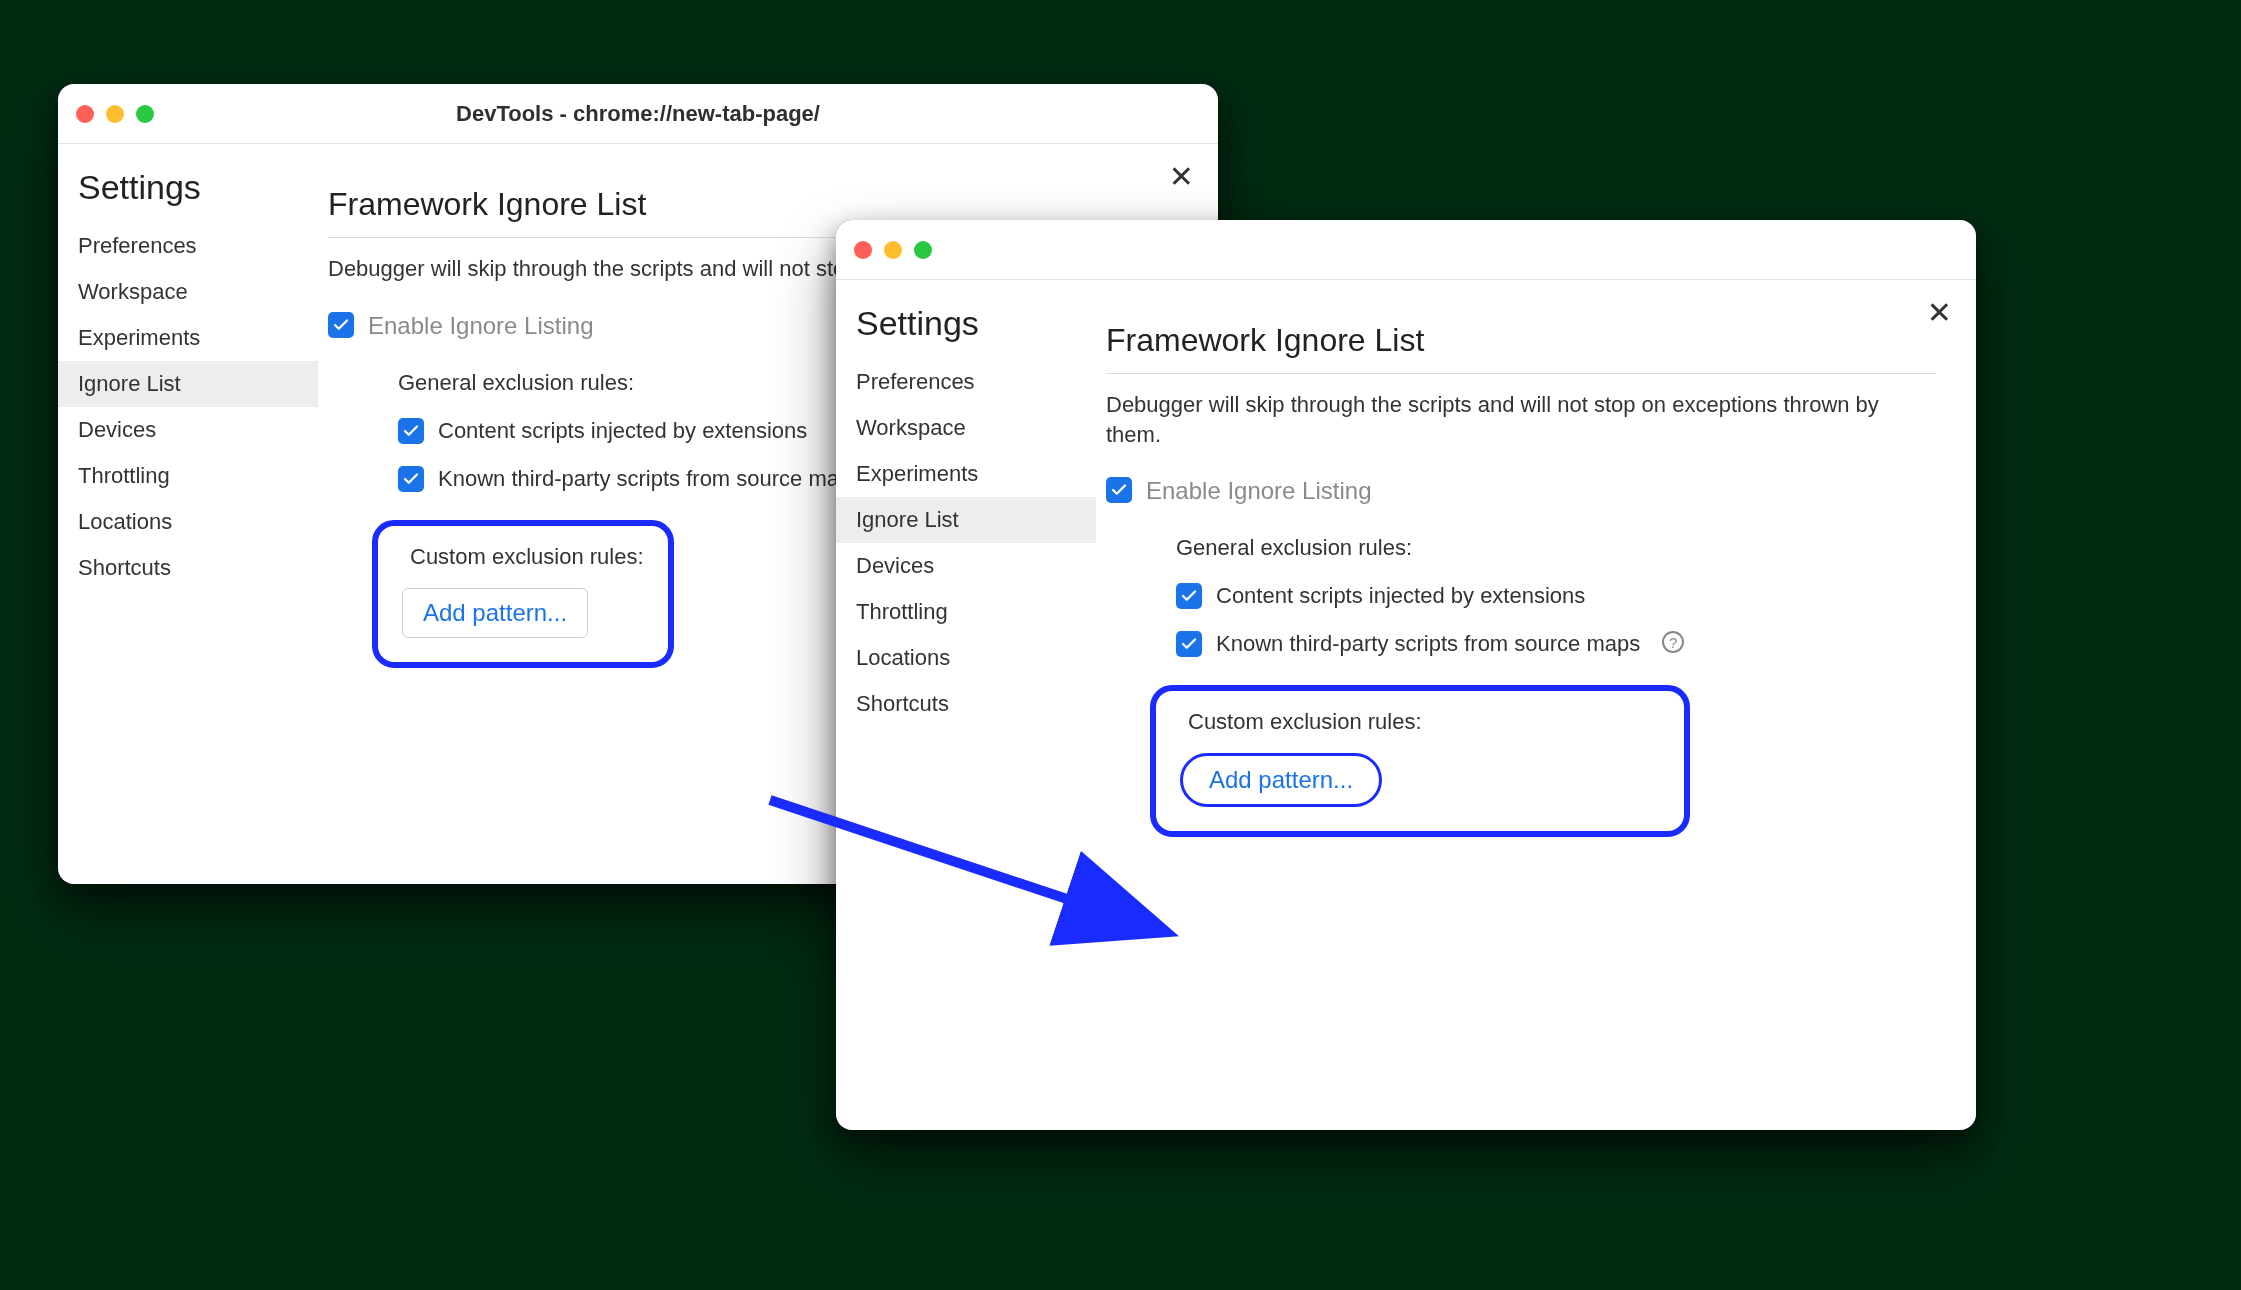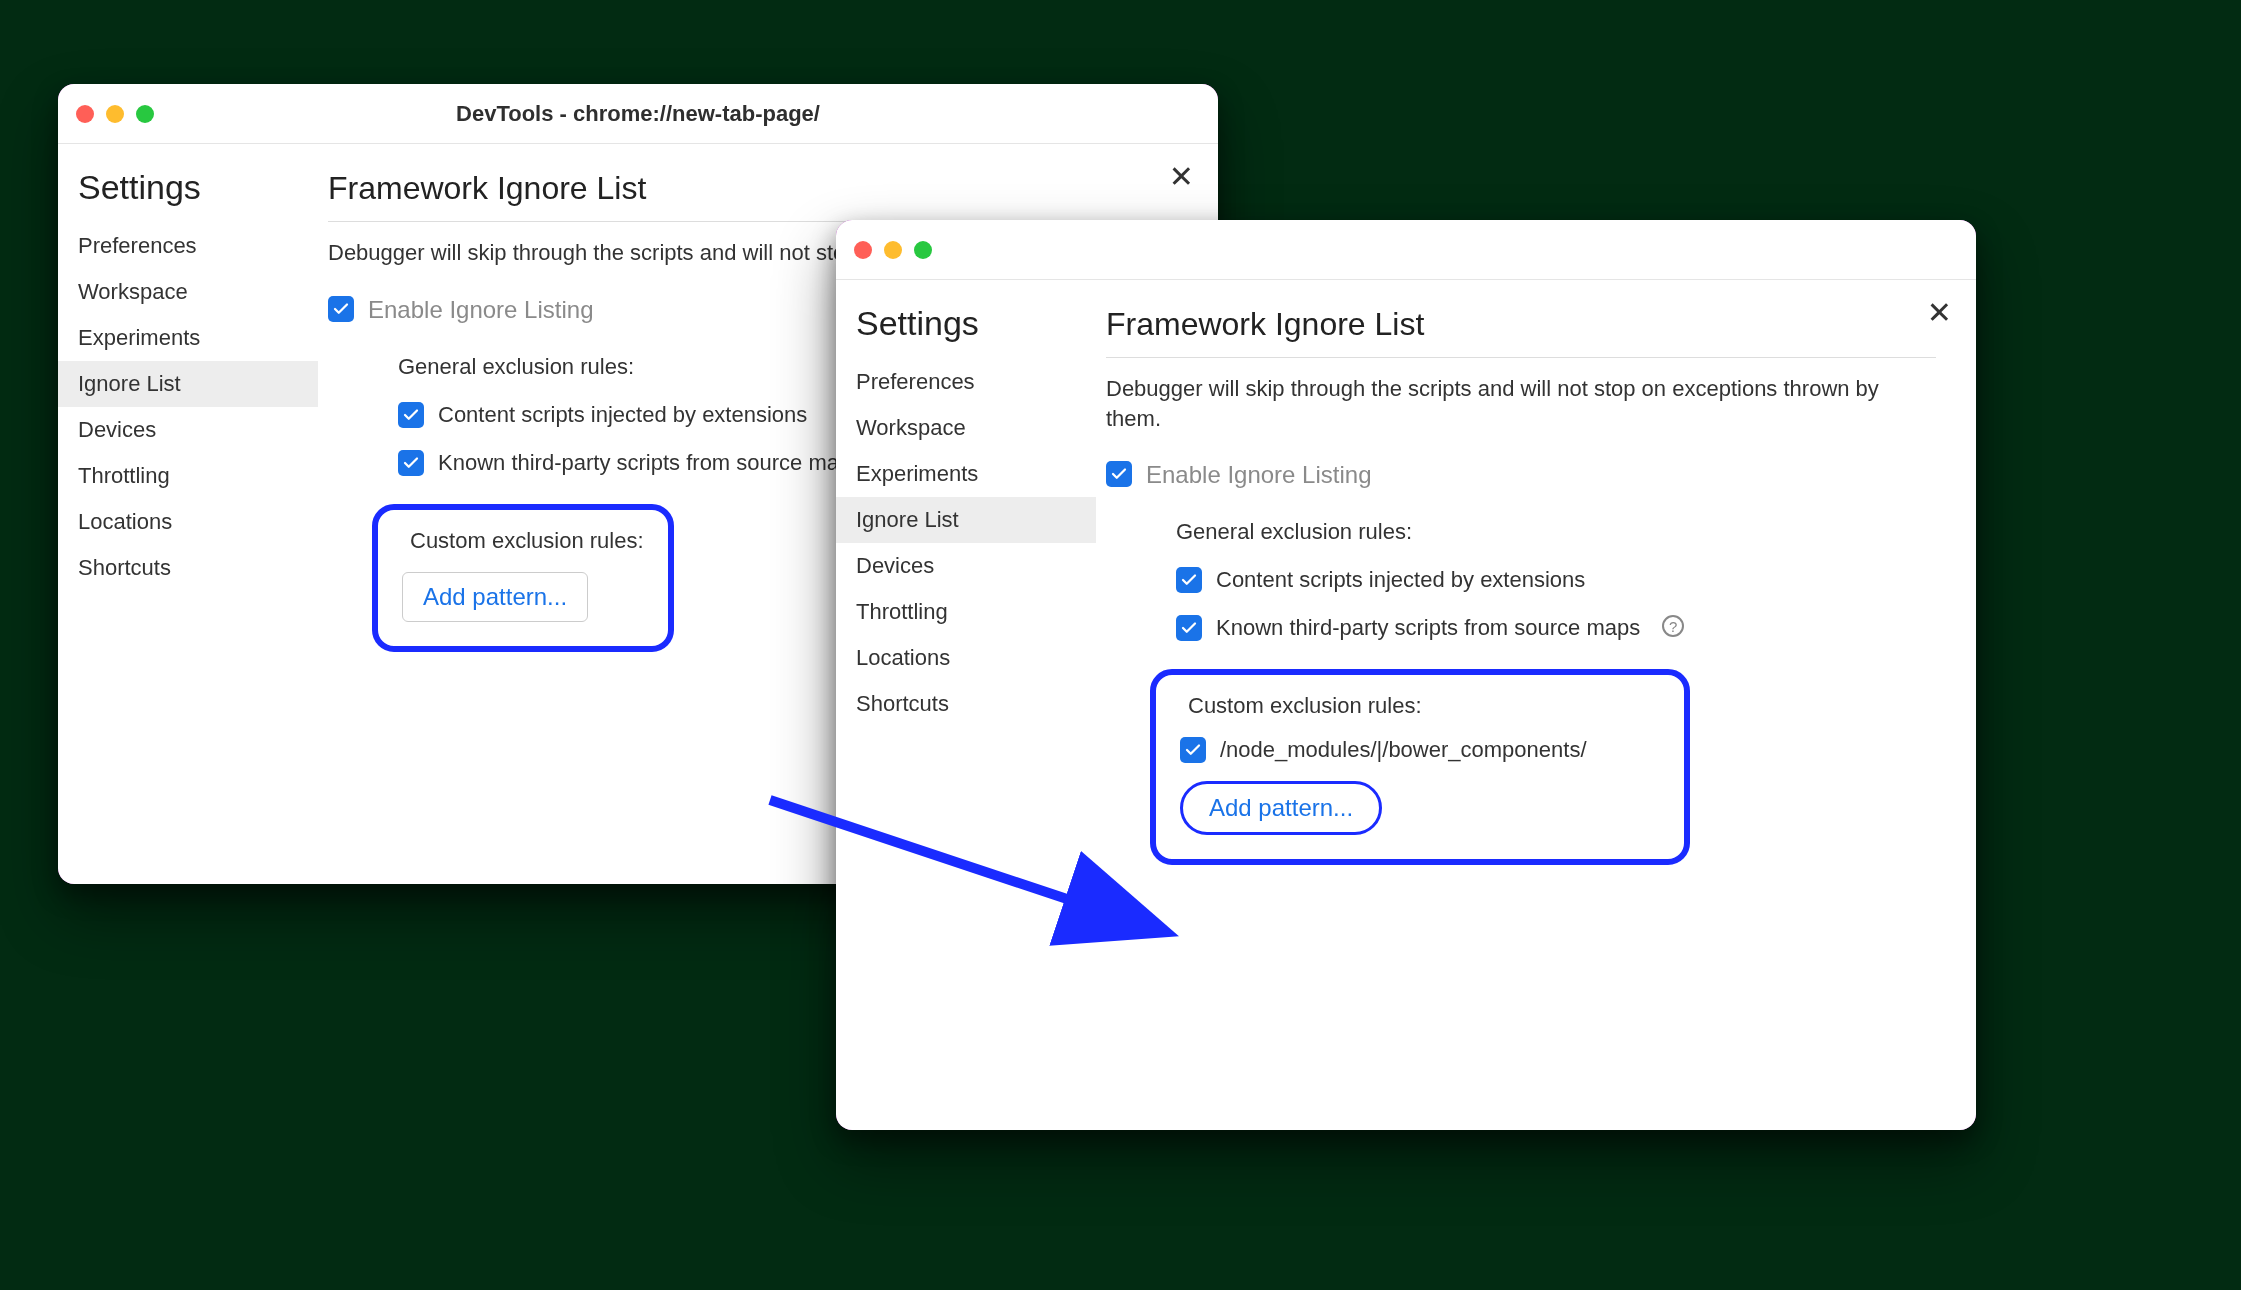--- a/index.html
+++ b/index.html
@@ -78,20 +78,21 @@
   .main {
     flex: 1;
     padding: 26px 40px 40px 10px;
   }
   .main h2 {
     font-size: 32px;
     font-weight: 400;
     color: #222;
     padding-bottom: 14px;
     border-bottom: 1px solid #ddd;
+    margin-top: 16px;
   }
   .desc {
     font-size: 22px;
     color: #333;
     margin-top: 16px;
     line-height: 1.35;
   }
   .chk-row {
     display: flex;
     align-items: flex-start;
@@ -297,28 +298,20 @@
           <svg viewBox="0 0 24 24" fill="none">
               <path d="M4 12l5 5L20 6" stroke="#fff" stroke-width="3" stroke-linecap="round" stroke-linejoin="round"></path>
             </svg>
         </span>
         <span class="chk-line">Known third-party scripts from source maps</span>
         <span class="help-icon">?</span>
       </div>
 
       <div class="highlight-box" style="min-width:540px">
         <div class="sub-head">Custom exclusion rules:</div>
-        <div class="pattern-line">
-          <span class="chk">
-            <svg viewBox="0 0 24 24" fill="none">
-                <path d="M4 12l5 5L20 6" stroke="#fff" stroke-width="3" stroke-linecap="round" stroke-linejoin="round"></path>
-              </svg>
-          </span>
-          <span>/node_modules/|/bower_components/</span>
-        </div>
         <button class="add-btn pill">Add pattern...</button>
       </div>
     </div>
   </div>
 </div>
 
 <svg class="arrow" style="left:760px; top:780px;" width="440" height="180" viewBox="0 0 440 180">
   <defs>
     <marker id="ah" markerWidth="14" markerHeight="14" refX="10" refY="5" orient="auto">
       <path d="M0,0 L12,5 L0,10 z" fill="#1a2bff"></path>

